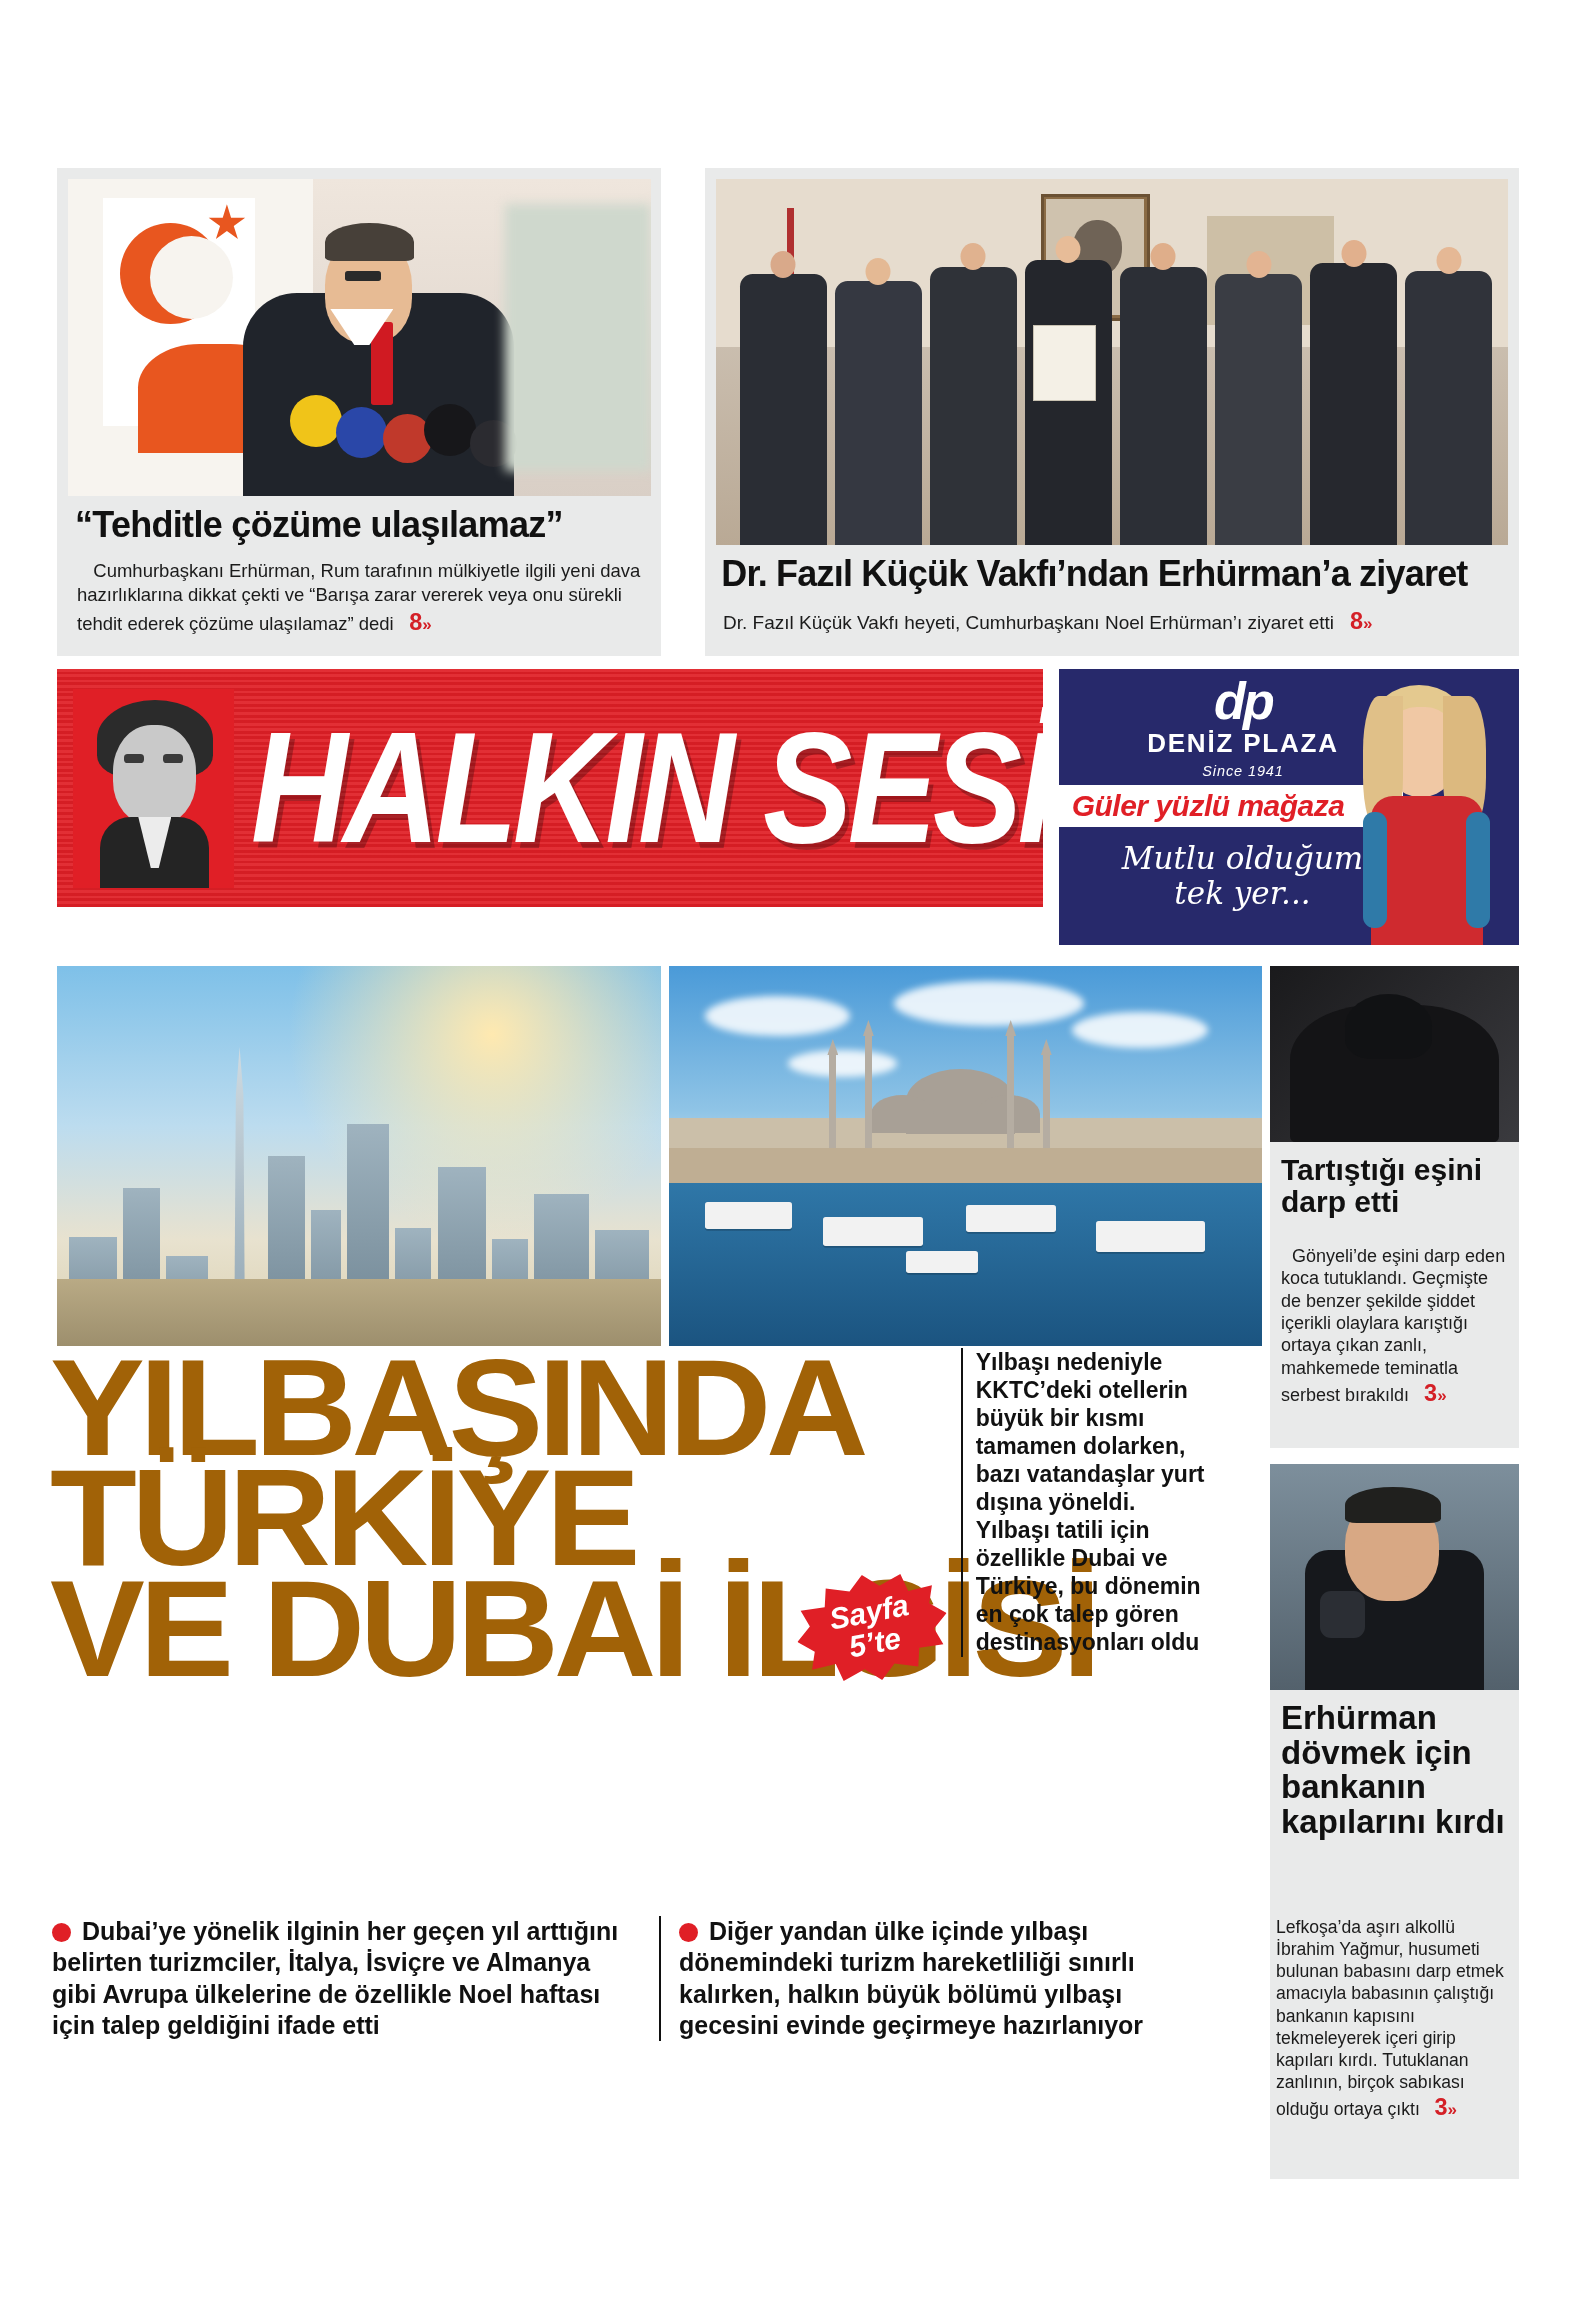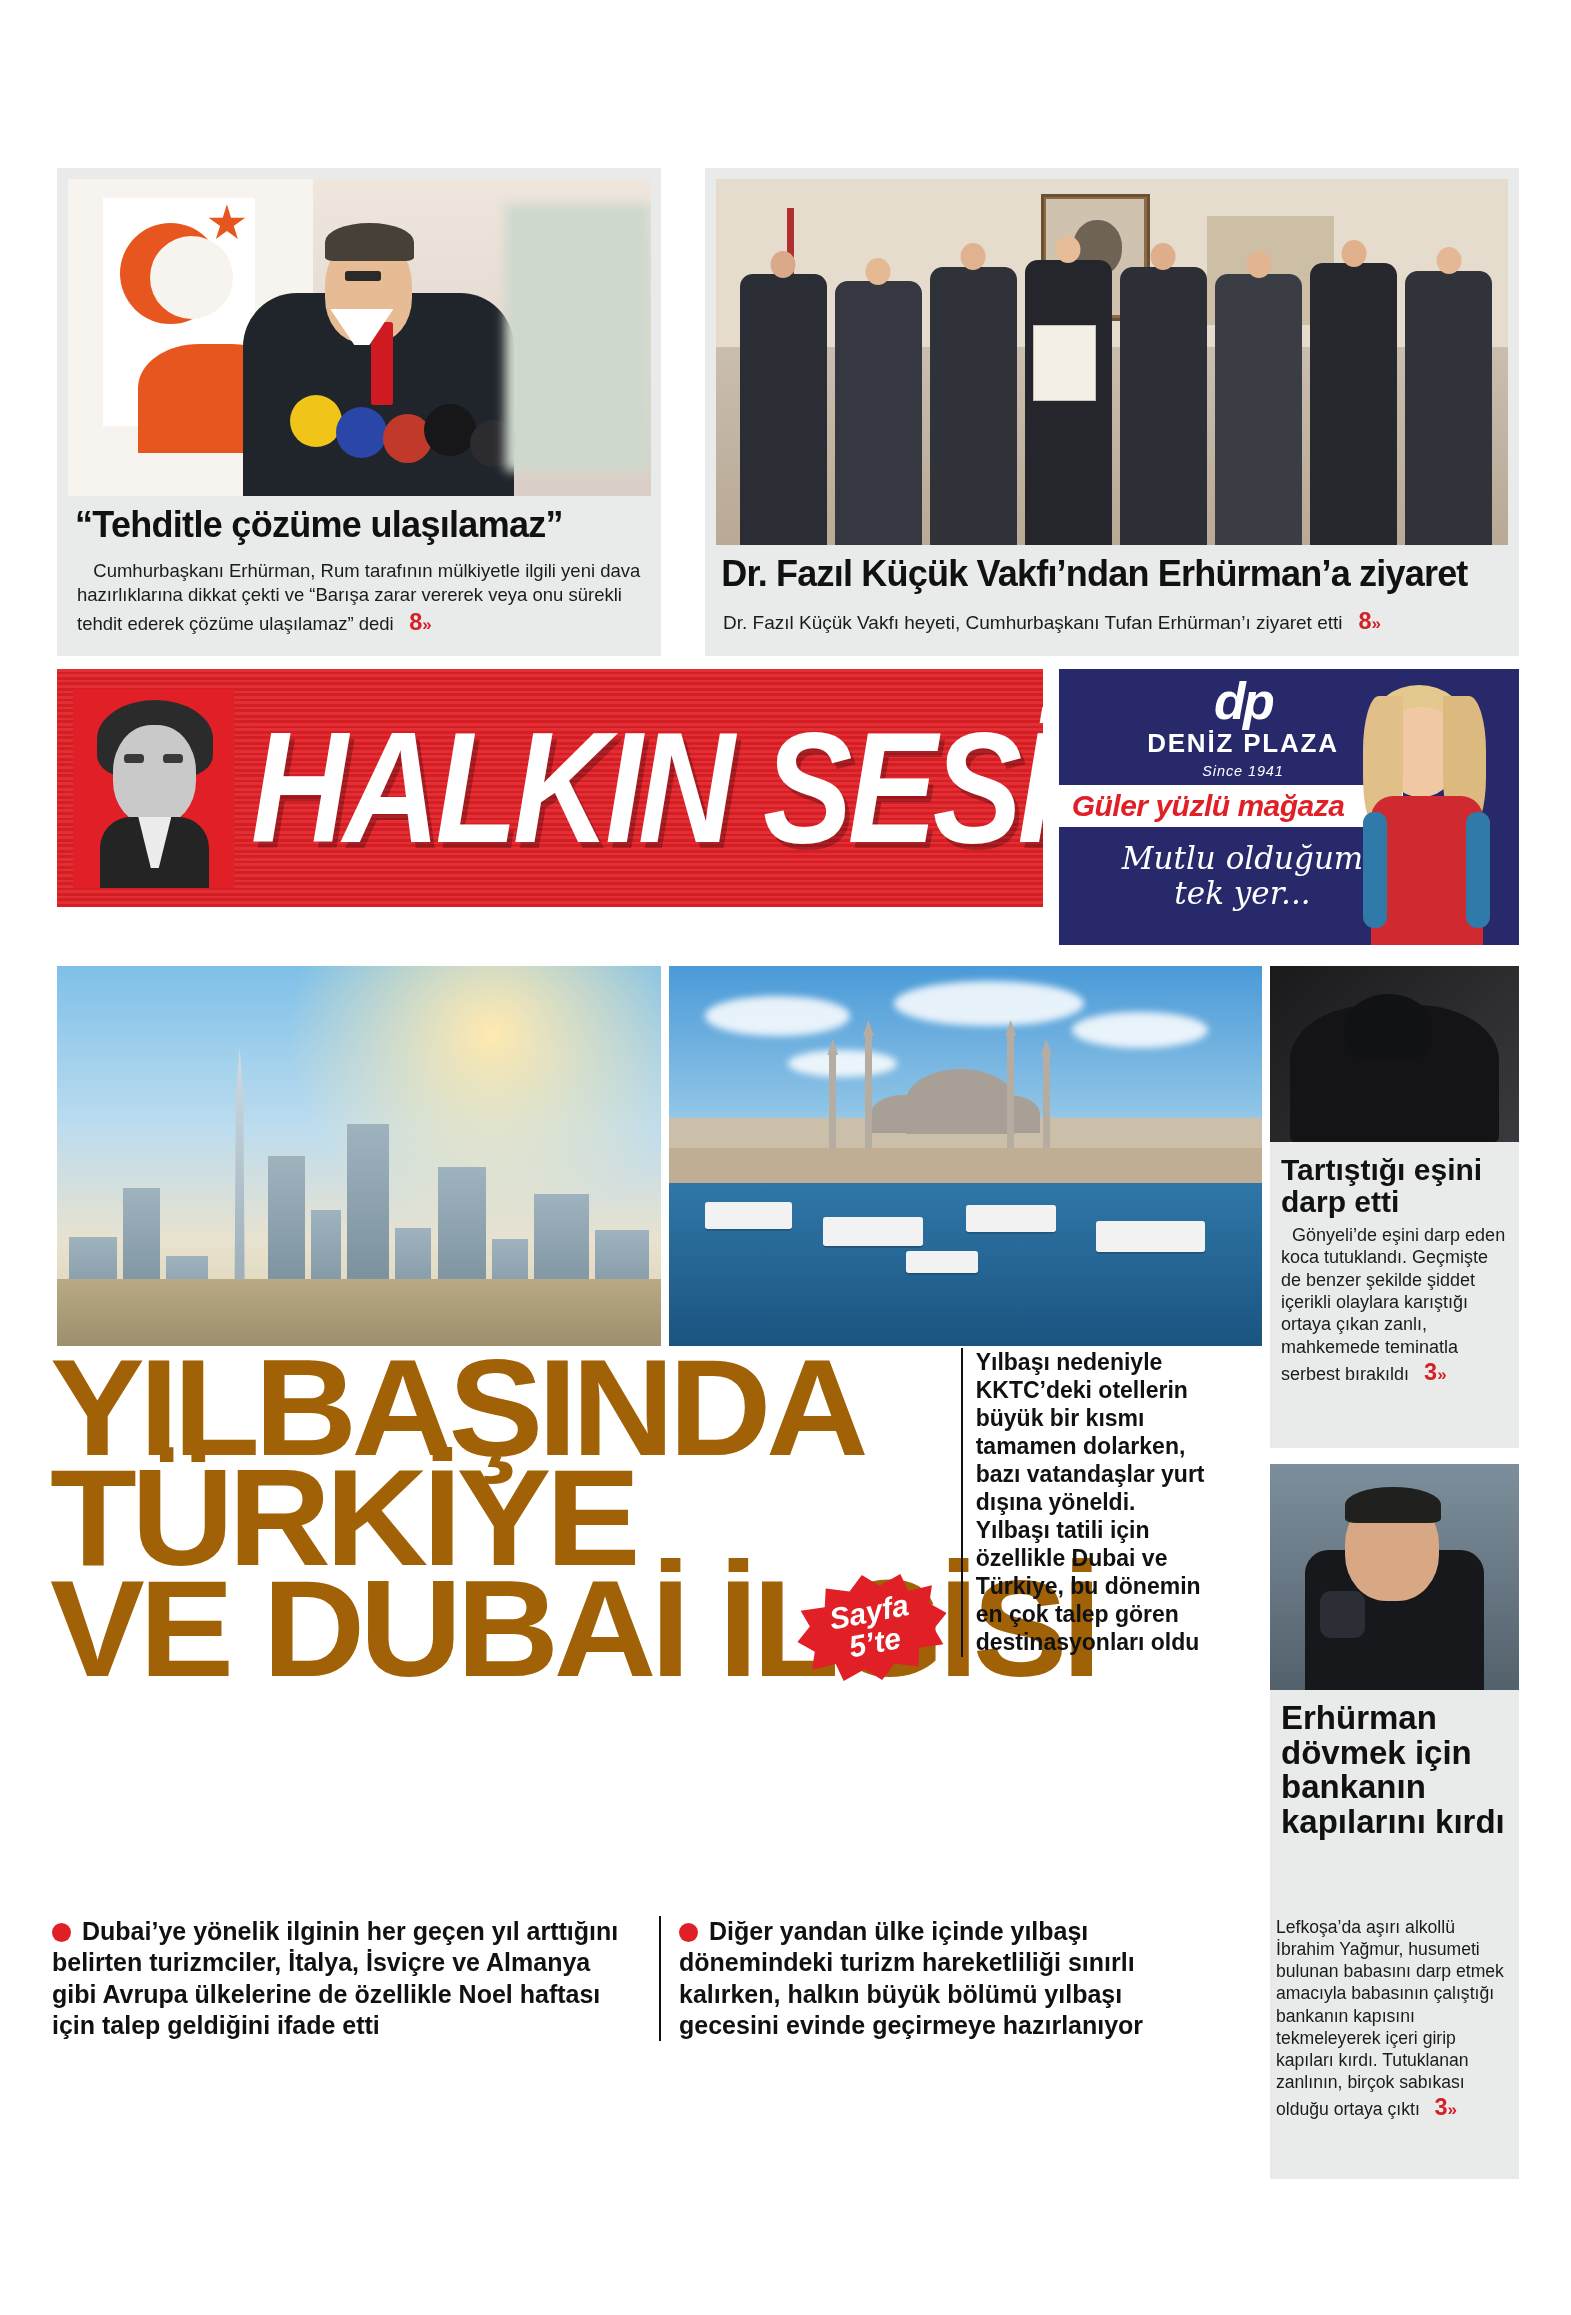--- a/index.html
+++ b/index.html
@@ -151,21 +151,21 @@
   }
 
   
   .side1 { position:absolute; left:1270px; top:966px; width:249px; height:482px; background:#e9eaea; }
   .side1 .ph { position:absolute; left:0; top:0; width:249px; height:176px; overflow:hidden; }
   .side1 .hd {
     position:absolute; left:11px; top:188px; width:232px;
     font-size:30px; font-weight:bold; line-height:1.06; color:#111;
   }
   .side1 .bd {
-    position:absolute; left:11px; top:258px; width:228px;
+    position:absolute; left:11px; top:279px; width:228px;
     font-size:18px; line-height:1.24; color:#1b1b1b;
   }
 
   .side2 { position:absolute; left:1270px; top:1464px; width:249px; height:715px; background:#e9eaea; }
   .side2 .ph { position:absolute; left:0; top:0; width:249px; height:226px; overflow:hidden; }
   .side2 .hd {
     position:absolute; left:11px; top:237px; width:233px;
     font-size:33px; font-weight:bold; line-height:1.05; color:#111;
   }
   .side2 .bd {
@@ -285,21 +285,21 @@
         </div>
       <div class="person" style="left:75%;width:11%;height:77%;background:#26282e;">
           <span class="hd2" style="background:#e1b08d"></span>
         </div>
       <div class="person" style="left:87%;width:11%;height:75%;background:#30333a;">
           <span class="hd2" style="background:#e5b895"></span>
         </div>
       <div style="position:absolute;left:40%;top:40%;width:63px;height:76px;background:#f4f0e6;border:1.8px solid #c9c2b2;"></div>
     </div>
     <div class="tr-head">Dr. Fazıl Küçük Vakfı’ndan Erhürman’a ziyaret</div>
-    <div class="tr-body"><span style="display:inline">Dr. Fazıl Küçük Vakfı heyeti, Cumhurbaşkanı Tufan Erhürman’ı ziyaret etti</span>
+    <div class="tr-body"><span style="display:inline">Dr. Fazıl Küçük Vakfı heyeti, Cumhurbaşkanı Noel Erhürman’ı ziyaret etti</span>
       <span class="pg-ref">&nbsp;&nbsp;<span class="num">8</span><span class="arr">»</span></span>
     </div>
   </div>
 
   <div class="masthead">
 
     <div class="mh-logo">
       <div class="stripes"></div>
       <div class="mh-portrait">
         <div style="position:absolute;inset:0;background:#e01f26;"></div>

